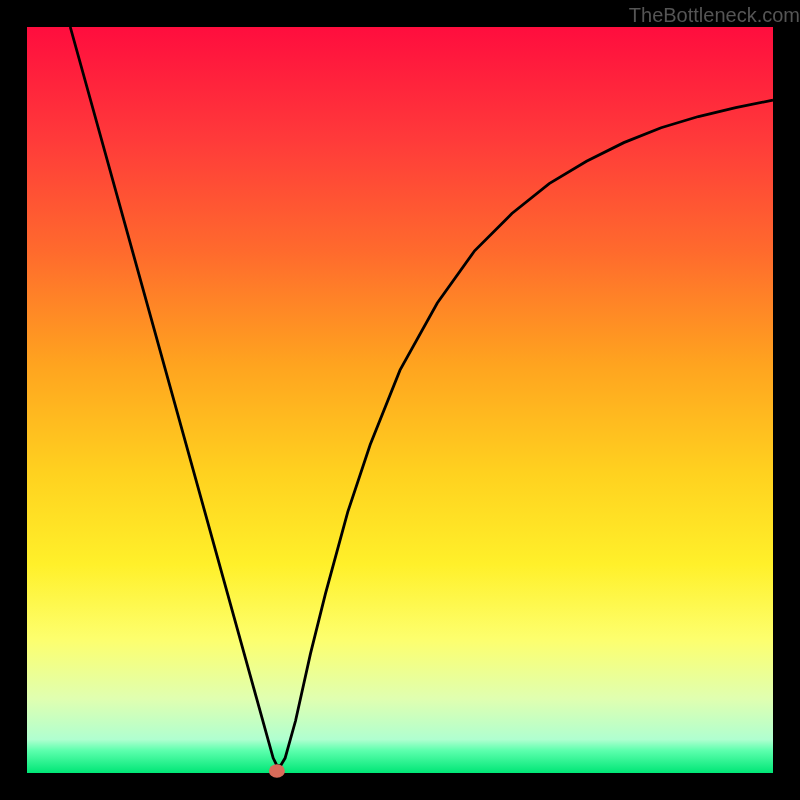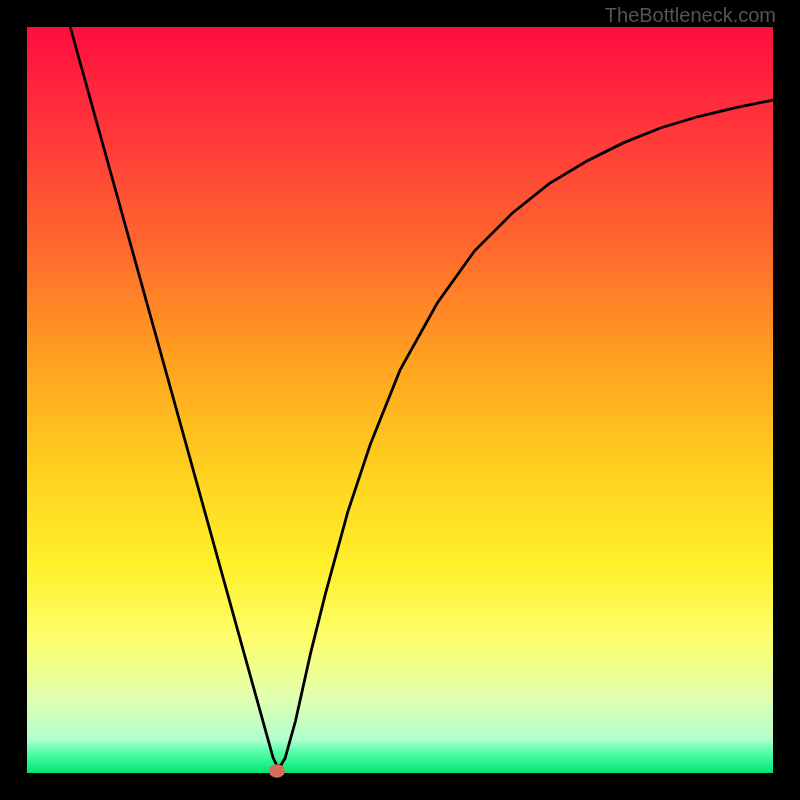--- a/index.html
+++ b/index.html
@@ -10,21 +10,21 @@
     body {
       width: 800px;
       height: 800px;
       position: relative;
       font-family: Arial, sans-serif;
       overflow: hidden;
     }
     .watermark {
       position: absolute;
       top: 4px;
-      right: 24px;
+      right: 0;
       color: #555;
       font-size: 20px;
       font-weight: normal;
       z-index: 10;
     }
     .chart-container {
       position: absolute;
       top: 0;
       left: 0;
       width: 800px;

